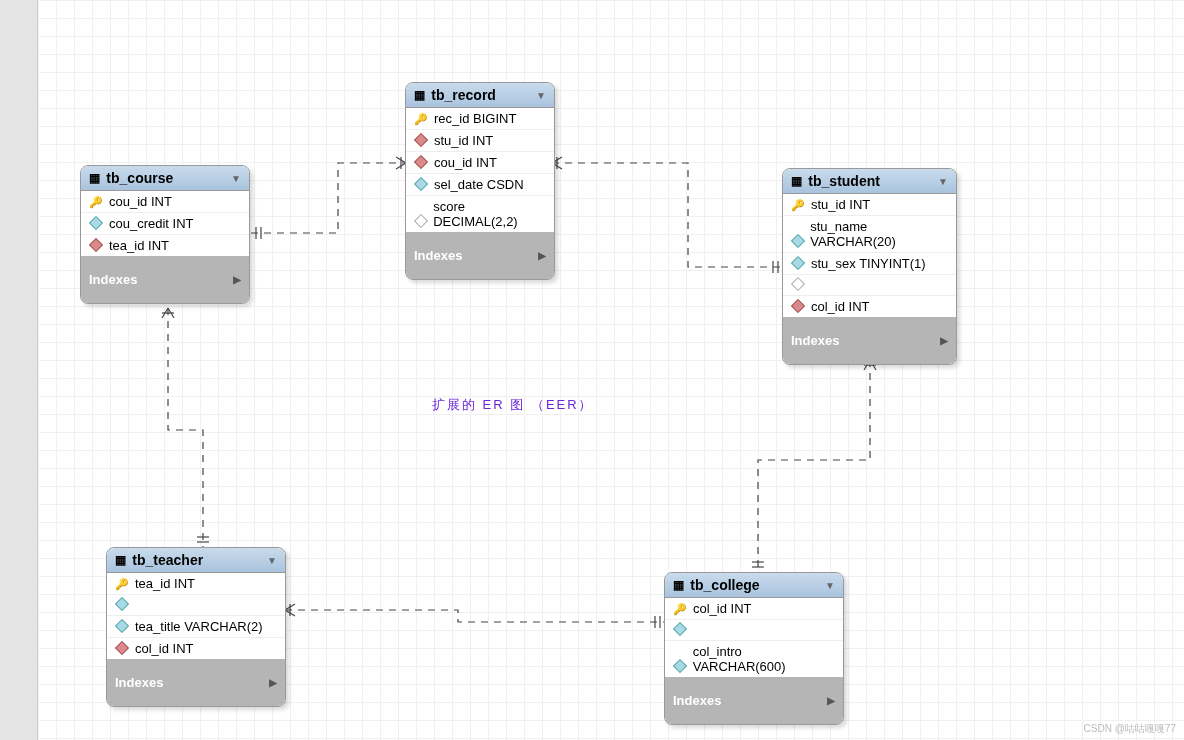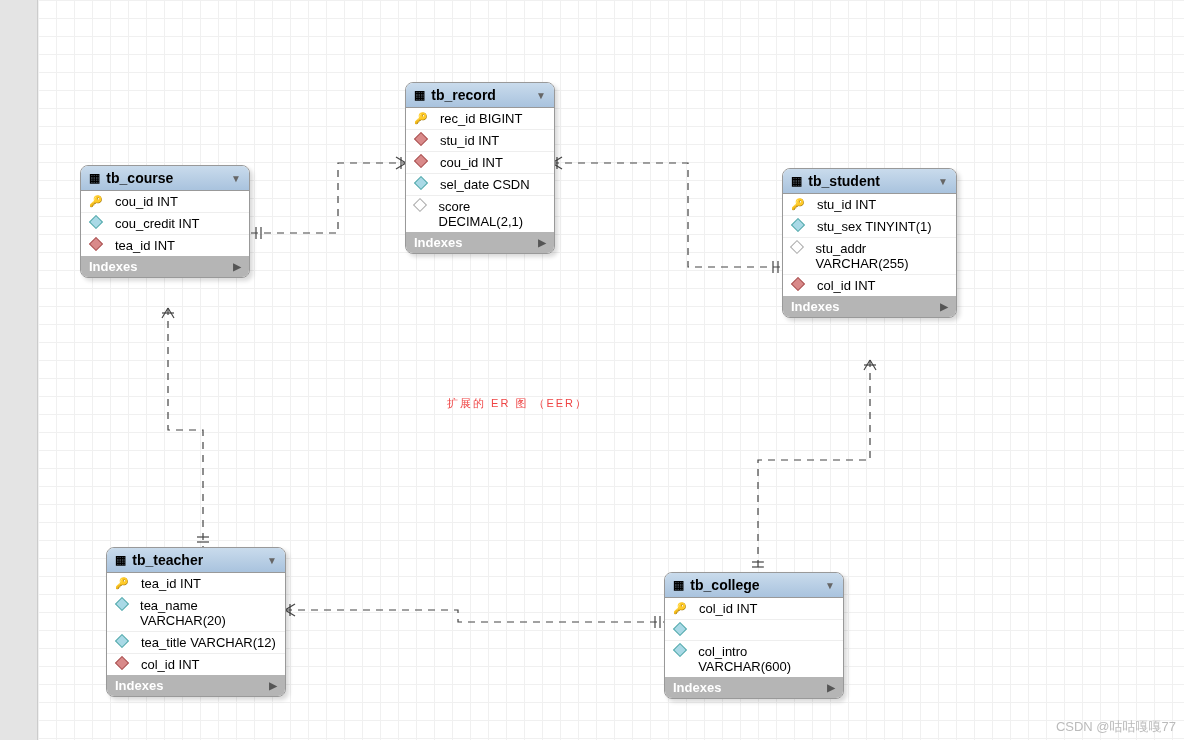--- a/index.html
+++ b/index.html
@@ -51,58 +51,57 @@
     margin-left: auto;
     color: #666;
     font-size: 10px;
   }
   .ent-body {
     background: #fff;
   }
   .col-row {
     padding: 3px 8px;
     display: flex;
-    align-items: flex-start;
-    gap: 12px;
+    align-items: flex-end;
+    gap: 6px;
     border-bottom: 1px solid #eee;
     font-size: 13px;
   }
   .col-row:last-child { border-bottom: none; }
   .ico { width: 14px; display: inline-block; text-align: center; font-size: 12px; }
   .ico-key::before { content: "🔑"; font-size: 11px; }
   .ico-fk { width: 10px; height: 10px; transform: rotate(45deg); background: #d98a8a; border: 1px solid #a55; display: inline-block; }
   .ico-col { width: 10px; height: 10px; transform: rotate(45deg); background: #a9d9e6; border: 1px solid #5aa; display: inline-block; }
   .ico-colw { width: 10px; height: 10px; transform: rotate(45deg); background: #fff; border: 1px solid #aaa; display: inline-block; }
   .ent-footer {
     background: #b5b5b5;
     color: #fff;
-    padding: 3px 8px;
+    padding: 16px 8px;
     font-weight: bold;
     font-size: 13px;
     display: flex;
     align-items: center;
   }
   .ent-footer .arrow {
     margin-left: auto;
     color: #555;
     font-size: 10px;
   }
   .annot {
     position: absolute;
-    color: #ef4444;
-    font-size: 11px;
+    color: #6d28d9;
+    font-size: 13px;
     letter-spacing: 2px;
-    margin-left: 15px;
   }
   .watermark {
     position: absolute;
     right: 8px;
     bottom: 4px;
     color: #bbb;
-    font-size: 13px;
+    font-size: 10px;
   }
   svg.rel { position: absolute; left: 38px; top: 0; width: 1146px; height: 740px; pointer-events: none; }
   svg.rel line, svg.rel polyline { stroke: #444; stroke-width: 1.2; fill: none; }
   .dashed { stroke-dasharray: 7 6; }
 </style>
 </head>
 <body>
 
 <div class="left-gutter"></div>
 <div class="grid"></div>
@@ -189,21 +188,21 @@
     <div class="col-row">
         <span class="ico"><span class="ico-fk"></span></span>
         <span>cou_id INT</span>
       </div>
     <div class="col-row">
         <span class="ico"><span class="ico-col"></span></span>
         <span>sel_date CSDN</span>
       </div>
     <div class="col-row">
         <span class="ico"><span class="ico-colw"></span></span>
-        <span>score DECIMAL(2,1)</span>
+        <span>score DECIMAL(2,2)</span>
       </div>
   </div>
   <div class="ent-footer">
       <span>Indexes</span>
       <span class="arrow">▶</span>
     </div>
 </div>
 
 <div class="entity" style="left:782px; top:168px; width:175px;">
   <div class="ent-header">
@@ -211,25 +210,28 @@
     <span>tb_student</span>
     <span class="arrow">▼</span>
   </div>
   <div class="ent-body">
     <div class="col-row">
         <span class="ico ico-key"></span>
         <span>stu_id INT</span>
       </div>
     <div class="col-row">
         <span class="ico"><span class="ico-col"></span></span>
+        <span>stu_name VARCHAR(20)</span>
+      </div>
+    <div class="col-row">
+        <span class="ico"><span class="ico-col"></span></span>
         <span>stu_sex TINYINT(1)</span>
       </div>
     <div class="col-row">
         <span class="ico"><span class="ico-colw"></span></span>
-        <span>stu_addr VARCHAR(255)</span>
       </div>
     <div class="col-row">
         <span class="ico"><span class="ico-fk"></span></span>
         <span>col_id INT</span>
       </div>
   </div>
   <div class="ent-footer">
       <span>Indexes</span>
       <span class="arrow">▶</span>
     </div>
@@ -241,25 +243,24 @@
     <span>tb_teacher</span>
     <span class="arrow">▼</span>
   </div>
   <div class="ent-body">
     <div class="col-row">
         <span class="ico ico-key"></span>
         <span>tea_id INT</span>
       </div>
     <div class="col-row">
         <span class="ico"><span class="ico-col"></span></span>
-        <span>tea_name VARCHAR(20)</span>
-      </div>
-    <div class="col-row">
-        <span class="ico"><span class="ico-col"></span></span>
-        <span>tea_title VARCHAR(12)</span>
+      </div>
+    <div class="col-row">
+        <span class="ico"><span class="ico-col"></span></span>
+        <span>tea_title VARCHAR(2)</span>
       </div>
     <div class="col-row">
         <span class="ico"><span class="ico-fk"></span></span>
         <span>col_id INT</span>
       </div>
   </div>
   <div class="ent-footer">
       <span>Indexes</span>
       <span class="arrow">▶</span>
     </div>

